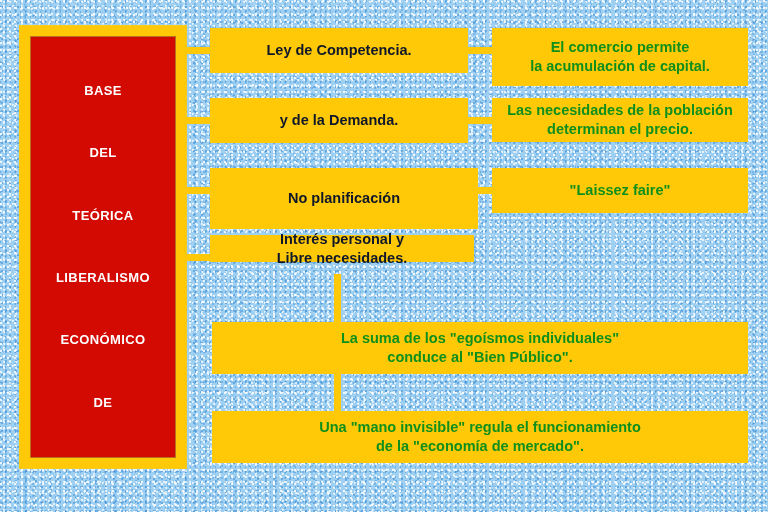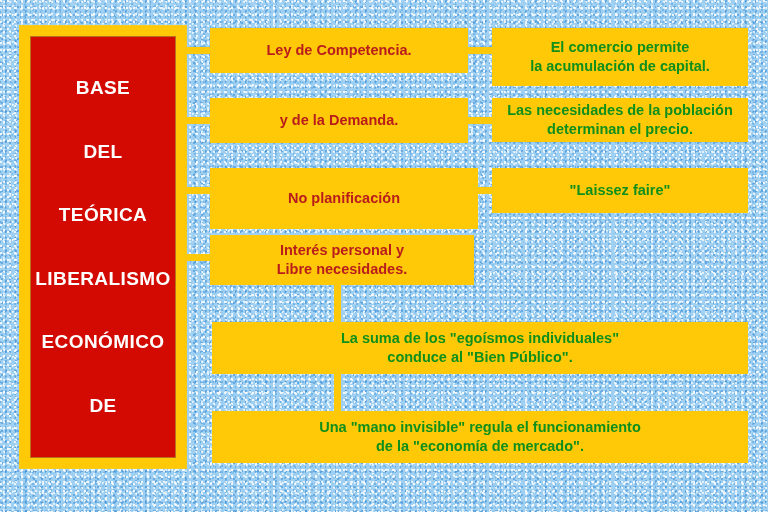--- a/index.html
+++ b/index.html
@@ -60,34 +60,34 @@
   .root-inner {
     width: 100%;
     height: 100%;
     background: #d20a02;
     border: 1px solid #b8701a;
     color: #ffffff;
     display: flex;
     flex-direction: column;
     align-items: center;
     justify-content: space-evenly;
-    font-size: 19px;
+    font-size: 13px;
     font-weight: bold;
     letter-spacing: .4px;
   }
   .root-line { display: block; width: 100%; }
 
   
   .node.leaf {
     background: #ffc907;
     font-size: 14.5px;
     font-weight: bold;
     padding: 4px 8px;
   }
-  .txt-red   { color: #b91c1c; }
+  .txt-red   { color: #0f172a; }
   .txt-green { color: #0f8f1c; }
 
   .node.leaf .lines { display: block; }
   .node.leaf .lines span { display: block; white-space: nowrap; }
 </style>
 </head>
 <body>
 
 <div id="diagram">
 
@@ -125,21 +125,21 @@
       <span>y de la Demanda.</span>
     </span>
   </div>
 
   <div class="node leaf txt-red" style="left:210px; top:168px; width:268px; height:61px;">
     <span class="lines">
       <span>No planificación</span>
     </span>
   </div>
 
-  <div class="node leaf txt-red" style="left:210px; top:235px; width:264px; height:50px;">
+  <div class="node leaf txt-red" style="left:210px; top:235px; width:264px; height:27px;">
     <span class="lines">
       <span>Interés personal y</span>
       <span>Libre necesidades.</span>
     </span>
   </div>
 
   <div class="node leaf txt-green" style="left:492px; top:28px; width:256px; height:58px;">
     <span class="lines">
       <span>El comercio permite</span>
       <span>la acumulación de capital.</span>

